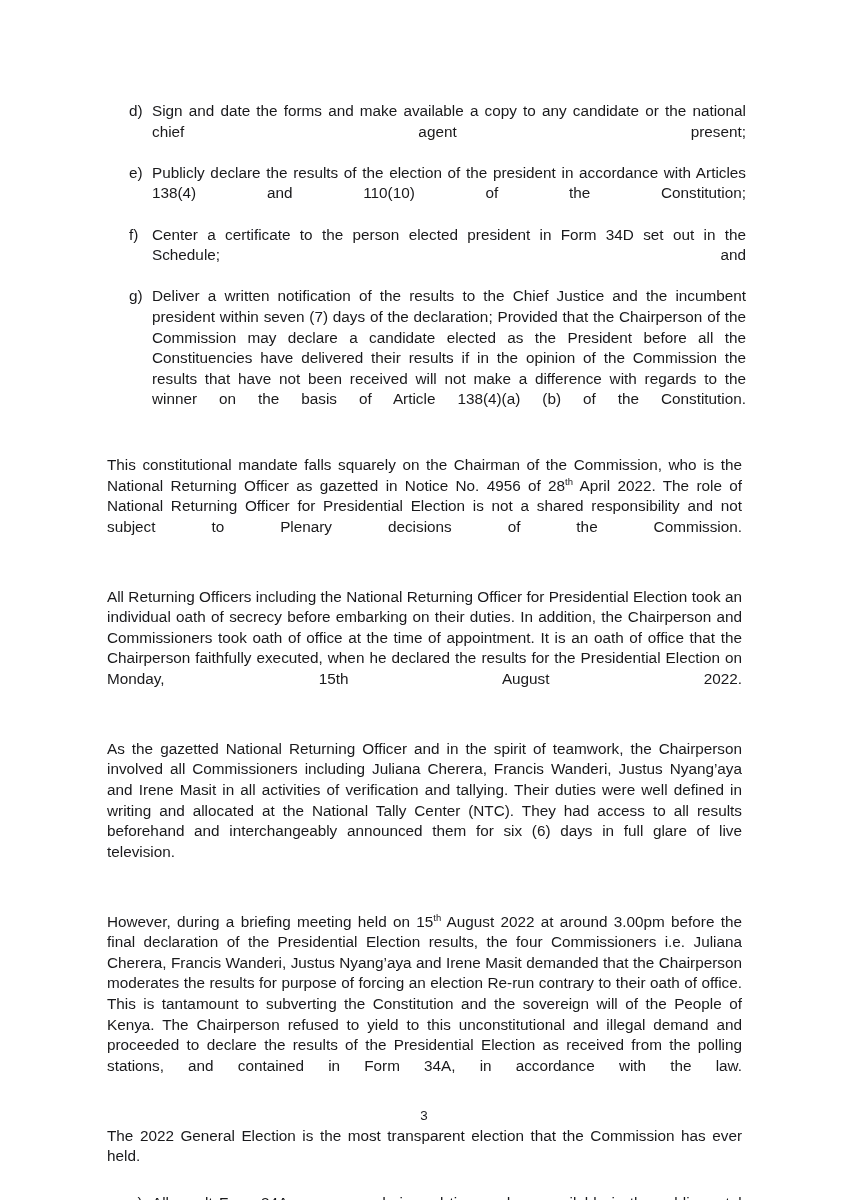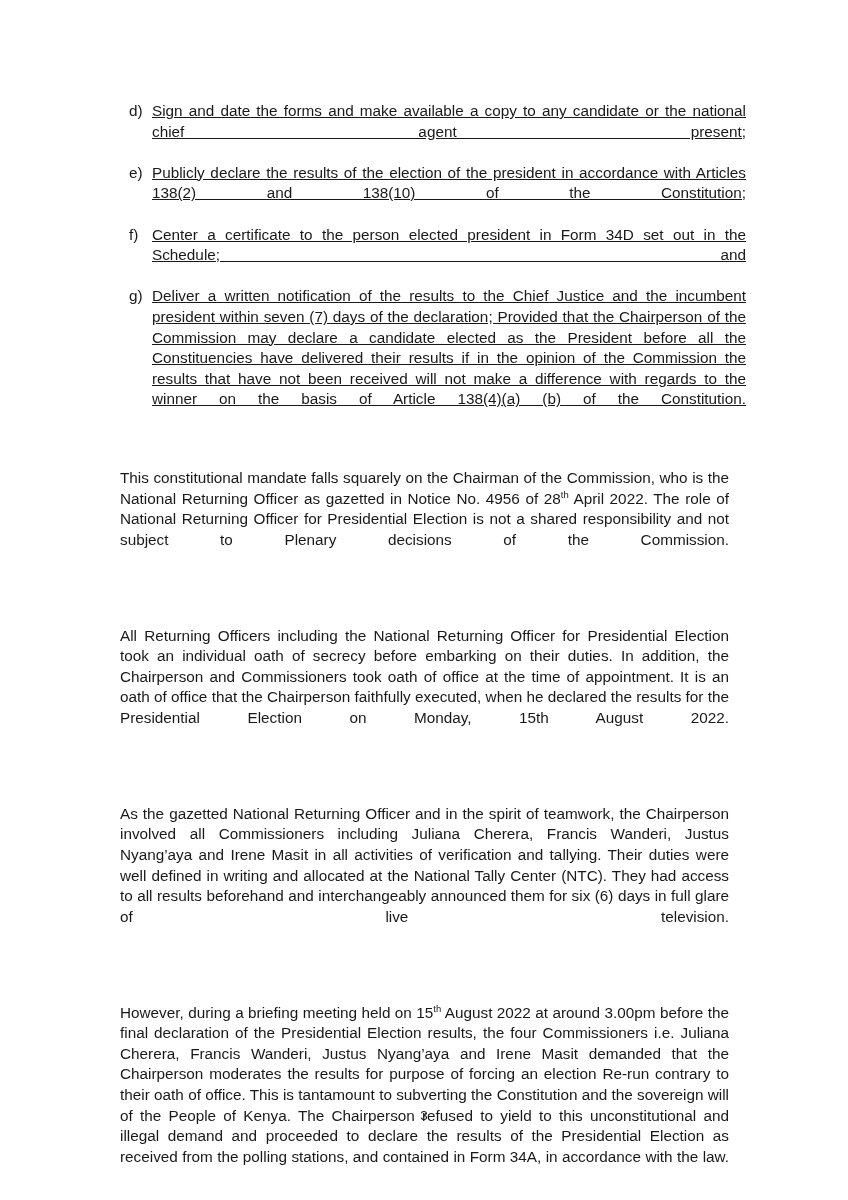--- a/index.html
+++ b/index.html
@@ -42,36 +42,35 @@
     margin-left: 26px;
     text-align: left;
     font-size: 15.3px;
     line-height: 20.6px;
   }
   .lettered-list .item-text {
     flex: 1 1 auto;
     text-align: justify;
     text-justify: inter-word;
     hyphens: none;
-    text-decoration: underline;
   }
   
   .item-text::after,
   .para::after {
     content: "";
     display: inline-block;
     width: 100%;
   }
   
   .para {
     font-size: 15.3px;
     line-height: 20.6px;
     text-align: justify;
     text-justify: inter-word;
-    margin: 17px;
+    margin: 4px;
     hyphens: none;
   }
   .para-gap {
     height: 20.6px;
   }
   .para-gap-small {
     height: 2px;
   }
   sup.ord {
     font-size: 0.62em;
@@ -96,21 +95,21 @@
 <div class="page">
   <div class="content">
 
     <ol class="lettered-list">
       <li class="list-item">
         <span class="marker">d)</span>
         <span class="item-text">Sign and date the forms and make available a copy to any candidate or the national chief agent present;</span>
       </li>
       <li class="list-item">
         <span class="marker">e)</span>
-        <span class="item-text">Publicly declare the results of the election of the president in accordance with Articles 138(2) and 138(10) of the Constitution;</span>
+        <span class="item-text">Publicly declare the results of the election of the president in accordance with Articles 138(4) and 110(10) of the Constitution;</span>
       </li>
       <li class="list-item">
         <span class="marker">f)</span>
         <span class="item-text">Center a certificate to the person elected president in Form 34D set out in the Schedule; and</span>
       </li>
       <li class="list-item">
         <span class="marker">g)</span>
         <span class="item-text">Deliver a written notification of the results to the Chief Justice and the incumbent president within seven (7) days of the declaration; Provided that the Chairperson of the Commission may declare a candidate elected as the President before all the Constituencies have delivered their results if in the opinion of the Commission the results that have not been received will not make a difference with regards to the winner on the basis of Article 138(4)(a) (b) of the Constitution.</span>
       </li>
     </ol>
@@ -126,20 +125,21 @@
     <div class="para-gap"></div>
 
     <p class="para">As the gazetted National Returning Officer and in the spirit of teamwork, the Chairperson involved all Commissioners including Juliana Cherera, Francis Wanderi, Justus Nyang’aya and Irene Masit in all activities of verification and tallying. Their duties were well defined in writing and allocated at the National Tally Center (NTC). They had access to all results beforehand and interchangeably announced them for six (6) days in full glare of live television.</p>
 
     <div class="para-gap"></div>
 
     <p class="para"><span>However, during a briefing meeting held on 15</span><sup class="ord">th</sup><span> August 2022 at around 3.00pm before the final declaration of the Presidential Election results, the four Commissioners i.e. Juliana Cherera, Francis Wanderi, Justus Nyang’aya and Irene Masit demanded that the Chairperson moderates the results for purpose of forcing an election Re-run contrary to their oath of office. This is tantamount to subverting the Constitution and the sovereign will of the People of Kenya. The Chairperson refused to yield to this unconstitutional and illegal demand and proceeded to declare the results of the Presidential Election as received from the polling stations, and contained in Form 34A, in accordance with the law.</span></p>
 
     <div class="para-gap"></div>
 
+    <p class="para">The 2022 General Election is the most transparent election that the Commission has ever held.</p>
 
     <div class="para-gap-small"></div>
 
     <ol class="lettered-list">
       <li class="list-item">
         <span class="marker">a)</span>
         <span class="item-text">All result Form 34As were regards in real time and are available in the public portal,</span>
       </li>
     </ol>
 

